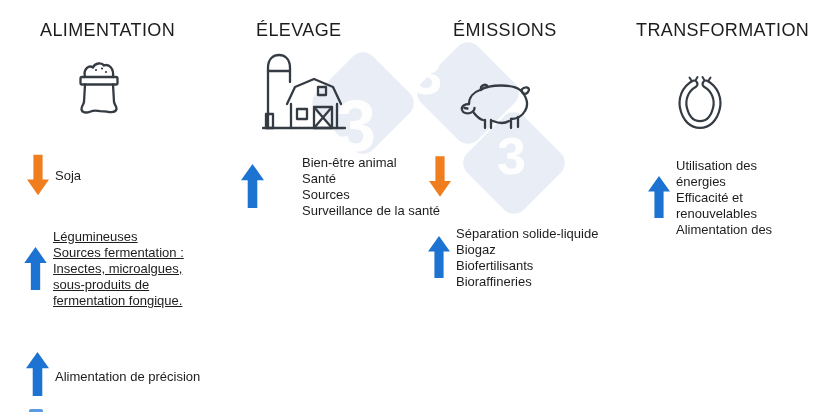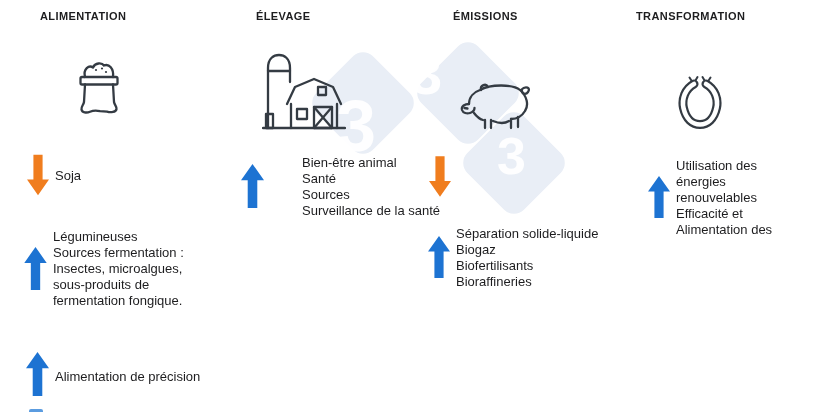--- a/index.html
+++ b/index.html
@@ -4,21 +4,21 @@
 <style>
   html,body{margin:0;padding:0;background:#fff;}
   #stage{position:relative;width:820px;height:412px;background:#ffffff;overflow:hidden;
          font-family:"Liberation Sans", sans-serif;color:#1d1d1f;}
   
   .wm{position:absolute;z-index:0;}
   .diamond{position:absolute;width:80px;height:80px;background:#e9eef6;border-radius:14px;
            transform:rotate(45deg);}
   .wm-digit{position:absolute;font-weight:bold;color:rgba(255,255,255,0.92);user-select:none;}
   
-  .col-title{position:absolute;top:10px;font-size:11px;font-weight:bold;letter-spacing:0.4px;
+  .col-title{position:absolute;top:20px;font-size:18px;font-weight:normal;letter-spacing:0.4px;
              white-space:nowrap;z-index:2;}
   
   .icon{position:absolute;z-index:2;}
   .icon path,.icon rect,.icon line,.icon circle,.icon polyline{
       stroke:#343b43;stroke-width:2.3;fill:none;stroke-linecap:round;stroke-linejoin:round;}
   .icon .dot{fill:#343b43;stroke:none;}
   .icon .tube-outer{stroke-width:9;}
   .icon .tube-inner{stroke:#ffffff;stroke-width:4.6;}
   .icon .tie{stroke-width:2;}
   
@@ -92,21 +92,21 @@
 
   <div class="row" style="left:27px;top:154px;">
     <svg width="22" height="42" viewBox="0 0 24 44">
       <polygon points="7,0 17,0 17,27 24,27 12,44 0,27 7,27" fill="#f07d1e"></polygon>
     </svg>
     <div class="lines">
       <div>Soja</div>
     </div>
   </div>
 
-  <div class="row" style="left:24px;top:227px;">
+  <div class="row" style="left:24px;top:227px;text-decoration:underline;">
     <svg width="23" height="43" viewBox="0 0 24 46">
       <polygon points="12,0 24,17 17,17 17,46 7,46 7,17 0,17" fill="#1d73d2"></polygon>
     </svg>
     <div class="lines">
       <div>Légumineuses</div>
       <div>Sources fermentation :</div>
       <div>Insectes, microalgues,</div>
       <div>sous-produits de</div>
       <div>fermentation fongique.</div>
     </div>
@@ -151,21 +151,21 @@
     </div>
   </div>
 
   <div class="row" style="left:648px;top:156px;">
     <svg width="22" height="46" viewBox="0 0 24 46">
       <polygon points="12,0 24,17 17,17 17,46 7,46 7,17 0,17" fill="#1d73d2"></polygon>
     </svg>
     <div class="lines">
       <div>Utilisation des</div>
       <div>énergies</div>
+      <div>Efficacité et</div>
       <div>renouvelables</div>
-      <div>Efficacité et</div>
       <div>Alimentation des</div>
     </div>
   </div>
 
   <div class="bottom-frag"></div>
 
 </div>
 
 </body></html>

